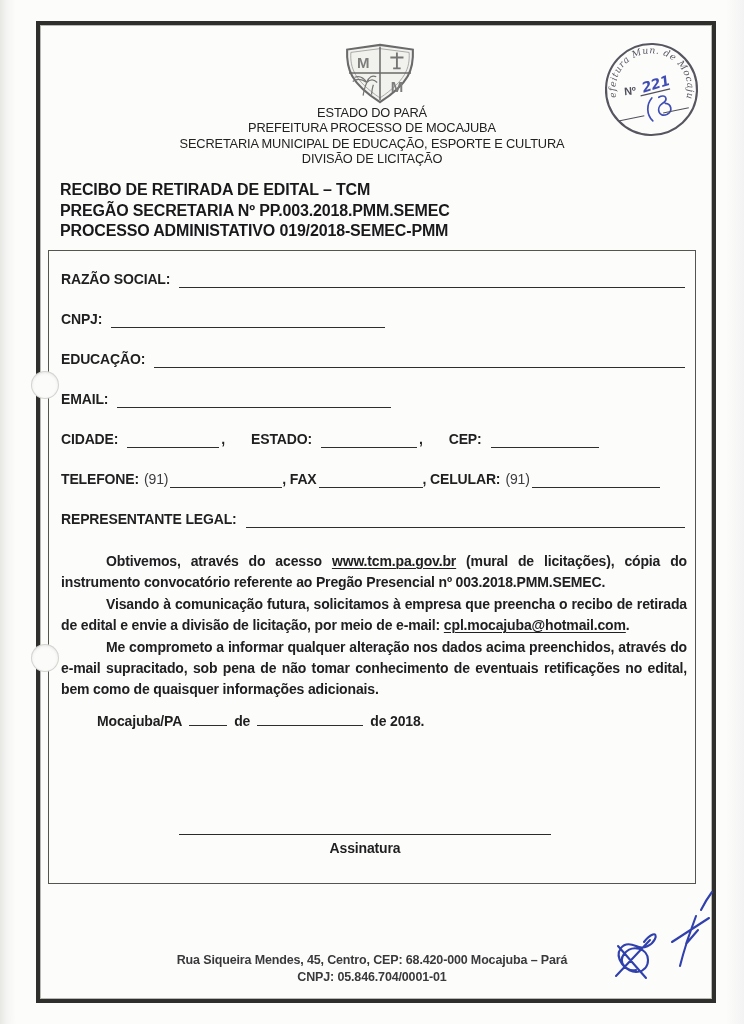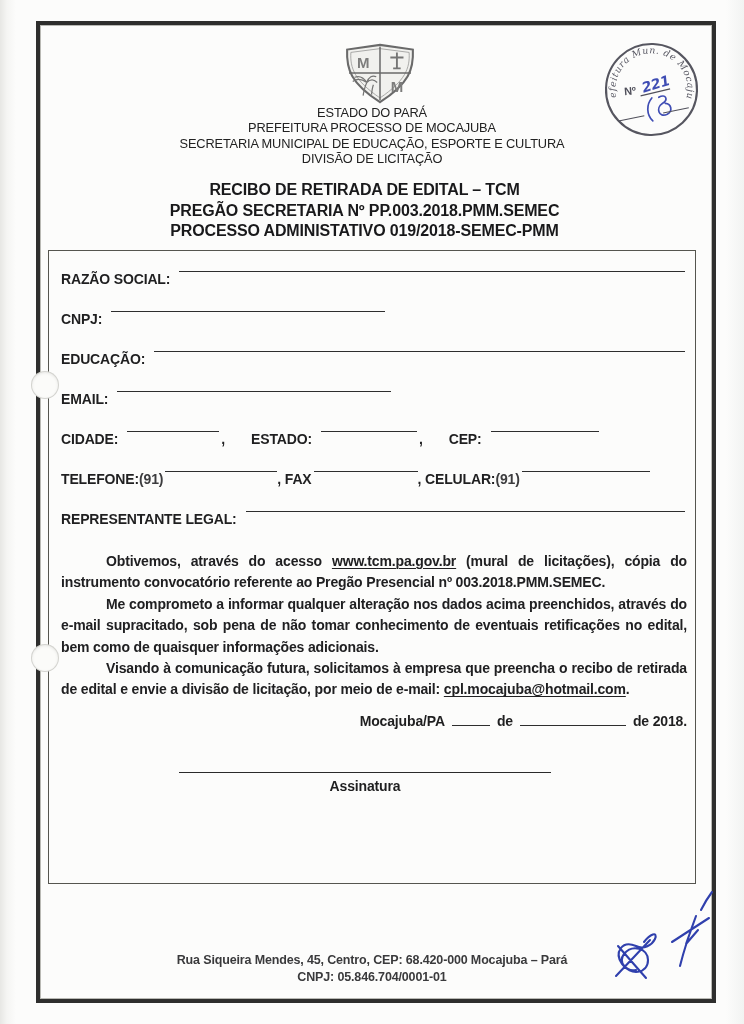--- a/index.html
+++ b/index.html
@@ -15,40 +15,40 @@
   }
   
   .crest{position:absolute;left:342px;top:43px;width:76px;height:62px;}
   
   .stamp{position:absolute;left:603px;top:41px;width:97px;height:97px;transform:rotate(2deg);opacity:.92;}
   .stamp .ring-text{font-family:"DejaVu Serif",serif;font-style:italic;font-size:9.3px;letter-spacing:.6px;fill:#4a4a56;}
   .stamp .no-label{font-family:"Liberation Sans",sans-serif;font-weight:700;font-size:11px;fill:#42424e;}
   .stamp .hand-num{font-family:"DejaVu Sans",sans-serif;font-style:italic;font-weight:700;font-size:14px;fill:#2f3fae;}
   
   .org{position:absolute;left:44px;right:44px;top:105px;text-align:center;font-size:12.8px;line-height:15.3px;font-weight:400;color:#222;}
-  .titles{position:absolute;left:29px;right:44px;top:180px;text-align:center;font-size:16px;line-height:20.6px;font-weight:700;color:#19191b;}
+  .titles{position:absolute;left:60px;right:44px;top:180px;text-align:left;font-size:16px;line-height:20.6px;font-weight:700;color:#19191b;}
   
   .form-box{
     position:absolute;left:48px;top:250px;width:648px;height:634px;box-sizing:border-box;
     border:1.5px solid #55554f;padding:20px 8px 0 12px;font-size:14px;font-weight:700;
   }
-  .row{display:flex;align-items:flex-start;line-height:17px;margin-bottom:23px;white-space:nowrap;}
+  .row{display:flex;align-items:flex-end;line-height:17px;margin-bottom:23px;white-space:nowrap;}
   .lbl{flex:0 0 auto;}
   .fill-line{height:0;border-bottom:1.4px solid #2e2e2e;flex:0 0 auto;margin-left:9px;}
   .grow{flex:1 1 auto;margin-right:2px;}
-  .light{font-weight:700;color:#3c3c3e;}
+  .light{font-weight:400;color:#3c3c3e;margin-left:5px;}
   .comma{margin-left:2px;}
   .gap26{margin-right:26px;}
   .para{margin:0;text-align:justify;text-indent:45px;line-height:21.4px;color:#202022;}
   .para.first{margin-top:22px;}
   .u{text-decoration:underline;text-decoration-thickness:1.3px;text-underline-offset:2px;}
   .nowrap{white-space:nowrap;}
-  .date-row{display:flex;align-items:baseline;margin:12px 0 0 36px;line-height:17px;white-space:nowrap;justify-content:flex-end;}
+  .date-row{display:flex;align-items:baseline;margin:12px 0 0 36px;line-height:17px;white-space:nowrap;}
   .date-row .fill-line{margin:0 7px;}
-  .sig{margin-top:42px;margin-left:118px;width:372px;text-align:center;}
+  .sig{margin-top:104px;margin-left:118px;width:372px;text-align:center;}
   .sig-line{border-bottom:1.5px solid #2a2a2a;height:0;}
   .sig-label{margin-top:4px;font-weight:700;line-height:18px;}
   
   .footer{position:absolute;left:44px;right:44px;top:952px;text-align:center;font-size:12.5px;line-height:17px;font-weight:700;color:#3a3a3c;}
   
   .squiggles{position:absolute;left:592px;top:880px;width:124px;height:118px;}
   .hole{position:absolute;left:32px;width:26px;height:26px;border-radius:50%;background:#fbfbf9;
         box-shadow:0 0 0 1px #d3d3cf, inset 0 1px 3px rgba(0,0,0,.08);}
   .hole1{top:372px;} .hole2{top:645px;}
 </style>
@@ -153,23 +153,23 @@
       <span class="fill-line" style="margin-left:2px;width:128px"></span>
     </div>
 
     <div class="row">
       <span class="lbl">REPRESENTANTE LEGAL:</span>
       <span class="fill-line grow"></span>
     </div>
 
     <p class="para first"><span>Obtivemos, através do acesso </span><span class="u nowrap">www.tcm.pa.gov.br</span><span> (mural de licitações), cópia do instrumento convocatório referente ao Pregão Presencial nº 003.2018.PMM.SEMEC.</span></p>
 
+    <p class="para"><span>Visando à comunicação futura, solicitamos à empresa que preencha o recibo de retirada de edital e envie a divisão de licitação, por meio de e-mail: </span><span class="u nowrap">cpl.mocajuba@hotmail.com</span><span>.</span></p>
+
     <p class="para">Me comprometo a informar qualquer alteração nos dados acima preenchidos, através do e-mail supracitado, sob pena de não tomar conhecimento de eventuais retificações no edital, bem como de quaisquer informações adicionais.</p>
-
-    <p class="para"><span>Visando à comunicação futura, solicitamos à empresa que preencha o recibo de retirada de edital e envie a divisão de licitação, por meio de e-mail: </span><span class="u nowrap">cpl.mocajuba@hotmail.com</span><span>.</span></p>
 
     <div class="date-row">
       <span>Mocajuba/PA</span>
       <span class="fill-line" style="width:38px"></span>
       <span>de</span>
       <span class="fill-line" style="width:106px"></span>
       <span>de 2018.</span>
     </div>
 
     <div class="sig">

